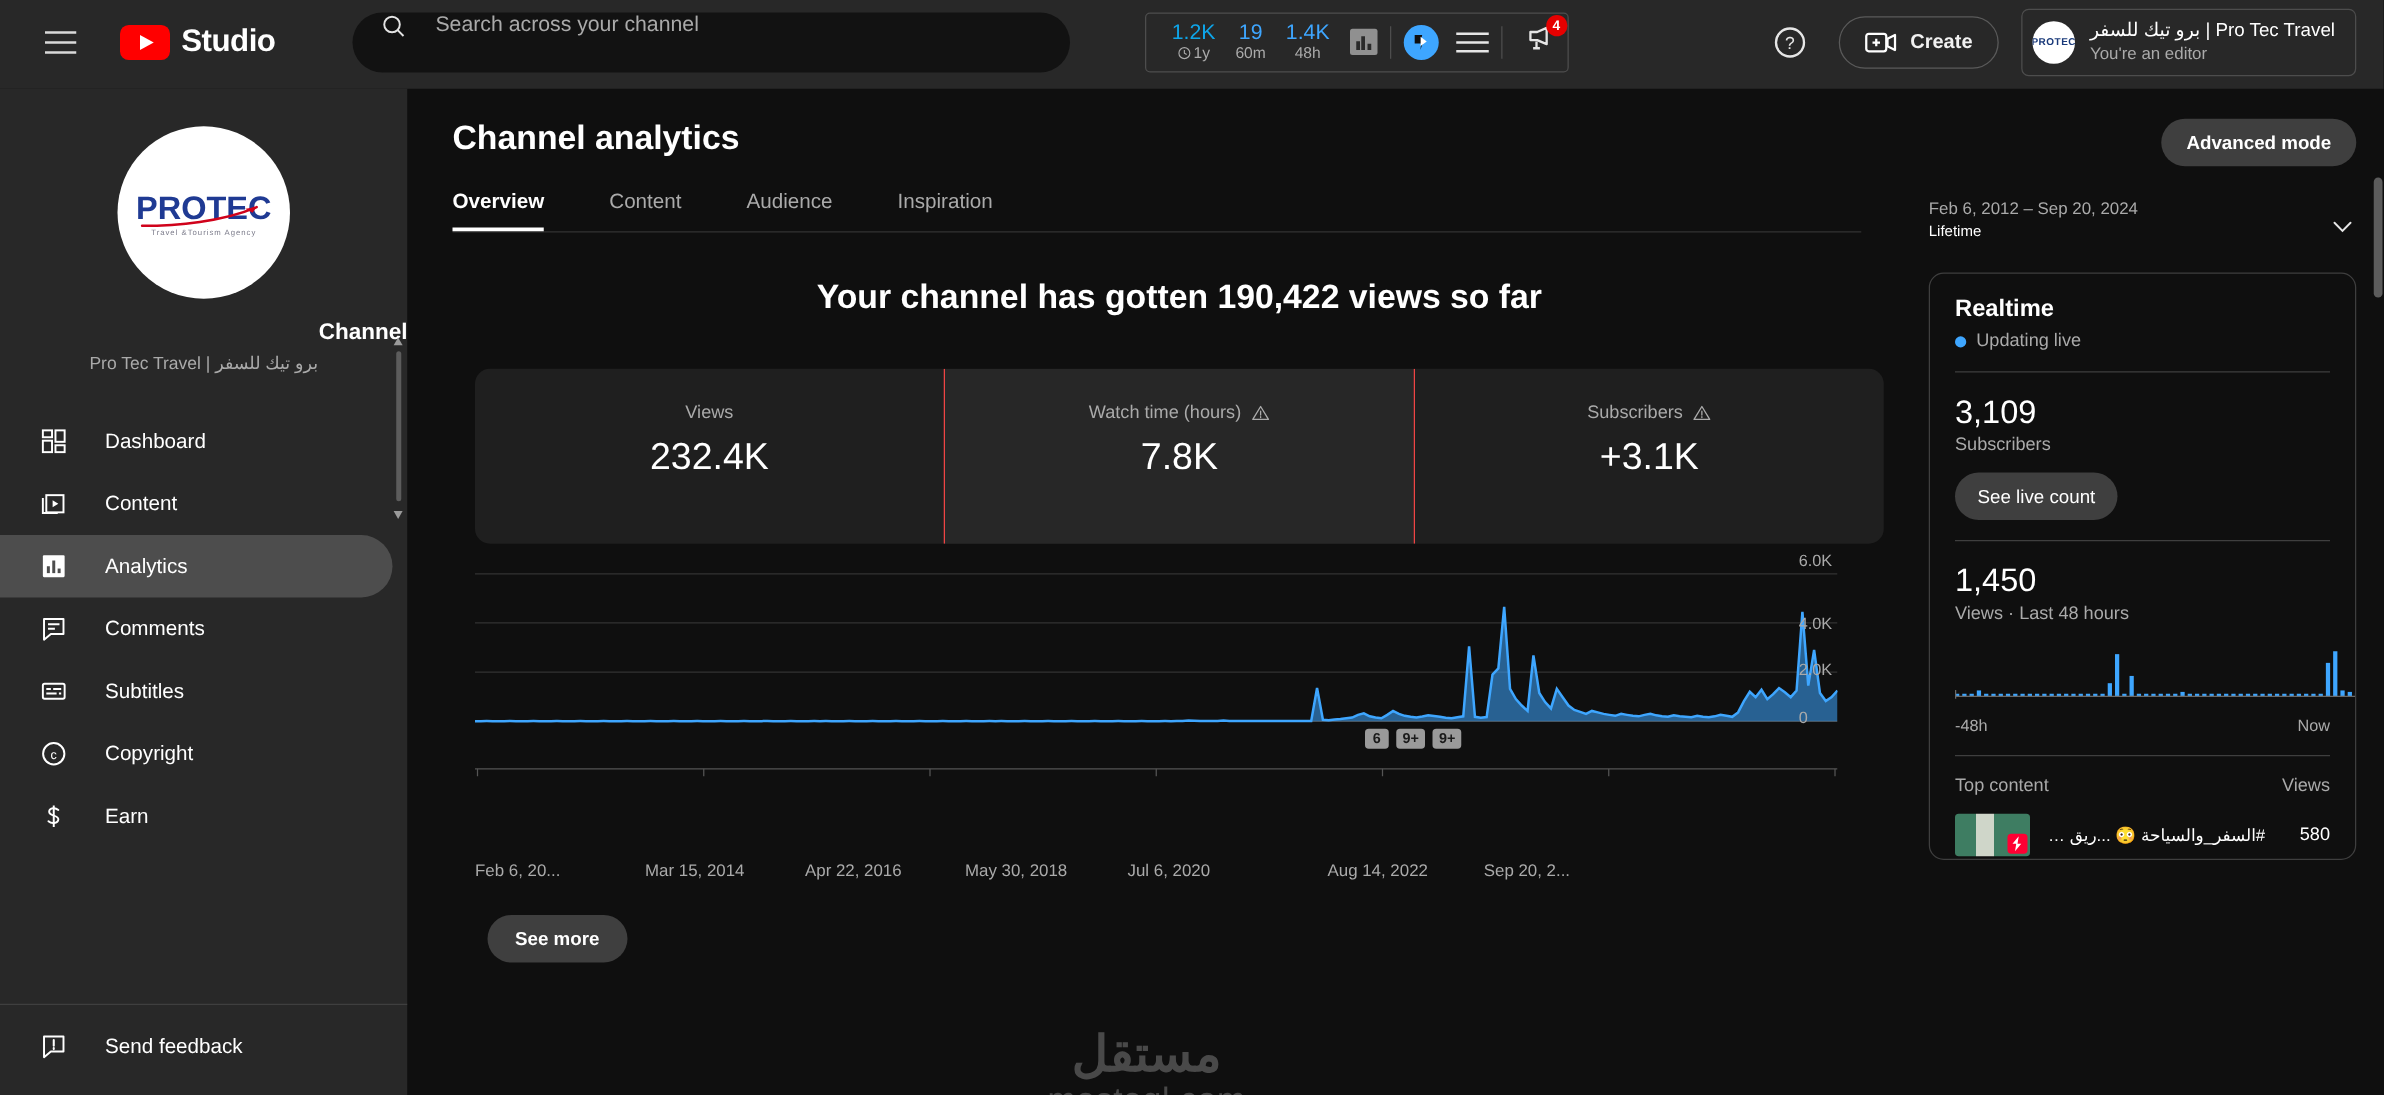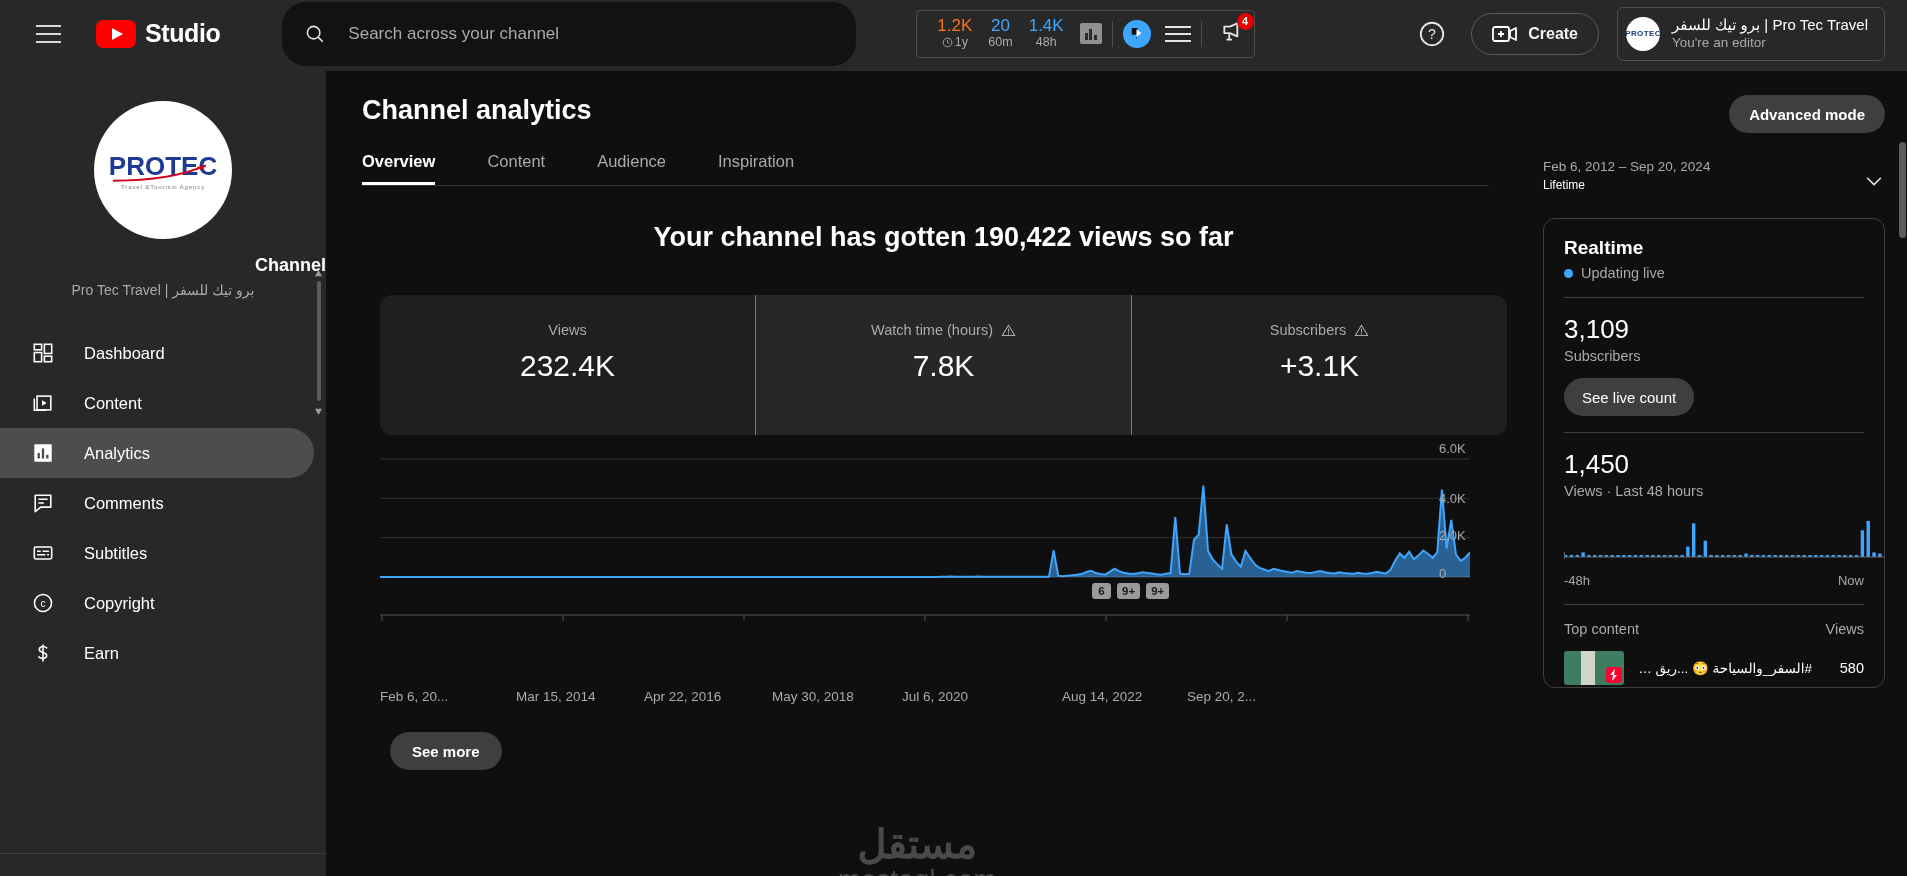--- a/index.html
+++ b/index.html
@@ -25,35 +25,35 @@
   .hamburger i { display: block; width: 25px; height: 2px; background: #d9d9d9; }
   .brand { display: flex; align-items: center; gap: 9px; margin-left: 26px; cursor: pointer; }
   .yt-logo { width: 40px; height: 28px; background: #ff0000; border-radius: 7px;
     display: flex; align-items: center; justify-content: center; }
   .yt-logo .tri { width: 0; height: 0; border-left: 11px solid #fff;
     border-top: 6.5px solid transparent; border-bottom: 6.5px solid transparent; margin-left: 3px; }
   .brand-text { font-size: 25px; font-weight: bold; letter-spacing: -0.4px; color: #fff; }
 
   .searchwrap { margin-left: 62px; }
   .searchbox {
-    width: 574px; height: 64px; background: #121212;
-    border-radius: 24px; display: flex; align-items: center;
+    width: 574px; height: 48px; background: #121212;
+    border-radius: 24px; display: flex; align-items: flex-start;
     padding: 0 22px; cursor: text;
   }
   .searchbox .placeholder { font-size: 17px; color: #aaa; margin-left: 22px; }
 
   .statpill {
     margin-left: 60px; height: 48px;
     border: 1px solid #4d4d4d; border-radius: 4px;
     display: flex; align-items: center; padding: 0 8px 0 12px; gap: 0;
   }
   .stat { display: flex; flex-direction: column; align-items: center; padding: 0 8px; cursor: pointer; }
   .stat .num { font-size: 17px; font-weight: 500; line-height: 18px; }
   .stat .sub { font-size: 12.5px; color: #aaa; line-height: 15px; display: flex; align-items: center; gap: 2px; }
-  .stat.orange .num { color: #f97316; }
+  .stat.orange .num { color: #0ea5e9; }
   .stat.blue .num { color: #3ea6ff; }
   .mini-bars { width: 22px; height: 21px; background: #909090; border-radius: 2px;
     display: flex; align-items: flex-end; justify-content: center; gap: 1.5px; padding-bottom: 4px; margin-left: 8px; cursor: pointer;}
   .mini-bars b { width: 3px; background: #2b2b2b; display:block; }
   .vdiv { width: 1px; height: 26px; background: #4d4d4d; margin: 0 10px; }
   .circ-icon { width: 28px; height: 28px; border-radius: 50%; background: #3ea6ff;
     display: flex; align-items: center; justify-content: center; cursor: pointer; }
   .ham2 { width: 26px; display: flex; flex-direction: column; gap: 5px; margin-left: 14px; cursor: pointer; }
   .ham2 i { height: 2px; background: #e6e6e6; display: block; }
   .trophy-wrap { position: relative; margin-left: 8px; cursor: pointer; }
@@ -232,21 +232,21 @@
         <span class="num">1.2K</span>
         <span class="sub">
           <svg width="11" height="11" viewBox="0 0 24 24">
             <circle cx="12" cy="12" r="9.5" fill="none" stroke="#aaa" stroke-width="2"></circle>
             <path d="M12 6.5V12l4 2.5" fill="none" stroke="#aaa" stroke-width="2"></path>
           </svg>
           <b style="font-weight:400">1y</b>
         </span>
       </div>
       <div class="stat blue">
-        <span class="num">20</span>
+        <span class="num">19</span>
         <span class="sub">60m</span>
       </div>
       <div class="stat blue">
         <span class="num">1.4K</span>
         <span class="sub">48h</span>
       </div>
       <div class="mini-bars">
         <b style="height:7px"></b>
           <b style="height:11px"></b>
           <b style="height:5px"></b>
@@ -402,20 +402,29 @@
             <path d="M5 1l4 7H1z" fill="#9a9a9a"></path>
           </svg>
         <div class="sb-track"></div>
         <svg class="sb-arrow-dn" viewBox="0 0 10 10">
             <path d="M5 9l4-7H1z" fill="#9a9a9a"></path>
           </svg>
       </div>
 
       <div class="sb-bottom">
         <div class="sb-divider"></div>
+        <div class="navitem">
+          <span class="ico">
+            <svg width="22" height="22" viewBox="0 0 24 24">
+              <path d="M3.5 3.5h17v13h-11l-6 5z" fill="none" stroke="#fff" stroke-width="1.7" stroke-linejoin="round"></path>
+              <path d="M12 6.5v5M12 13.6v.9" stroke="#fff" stroke-width="1.8" stroke-linecap="round"></path>
+            </svg>
+          </span>
+          <span class="lbl">Send feedback</span>
+        </div>
       </div>
     </div>
 
     <div class="main">
       <div class="main-inner">
 
         <div class="content-col">
           <div class="pg-title">Channel analytics</div>
 
           <div class="tabs">

